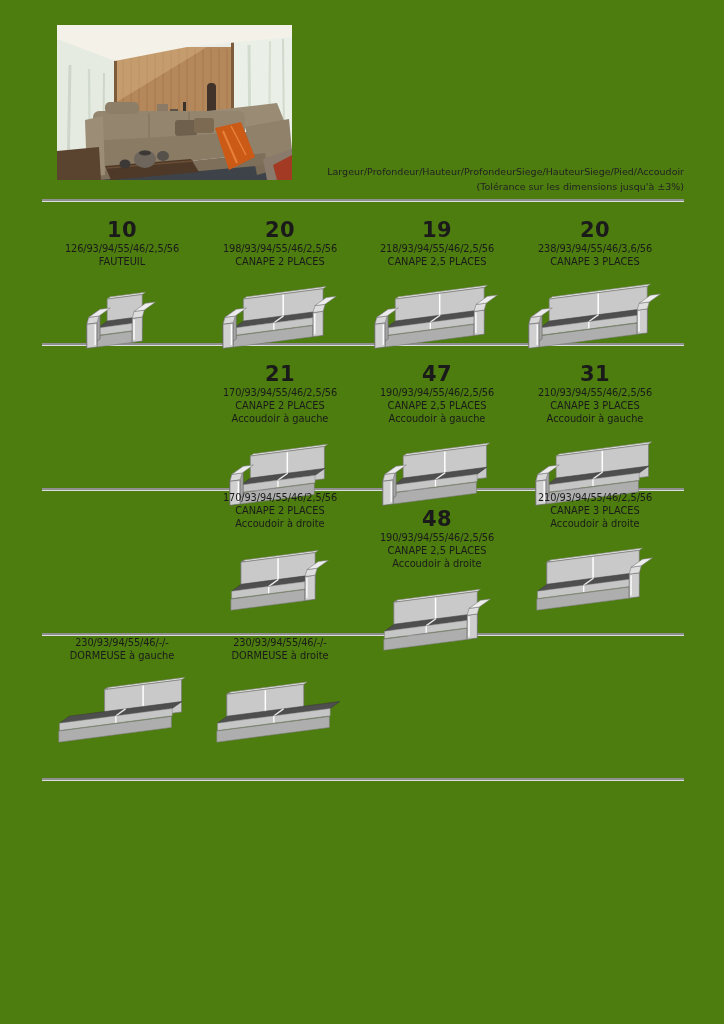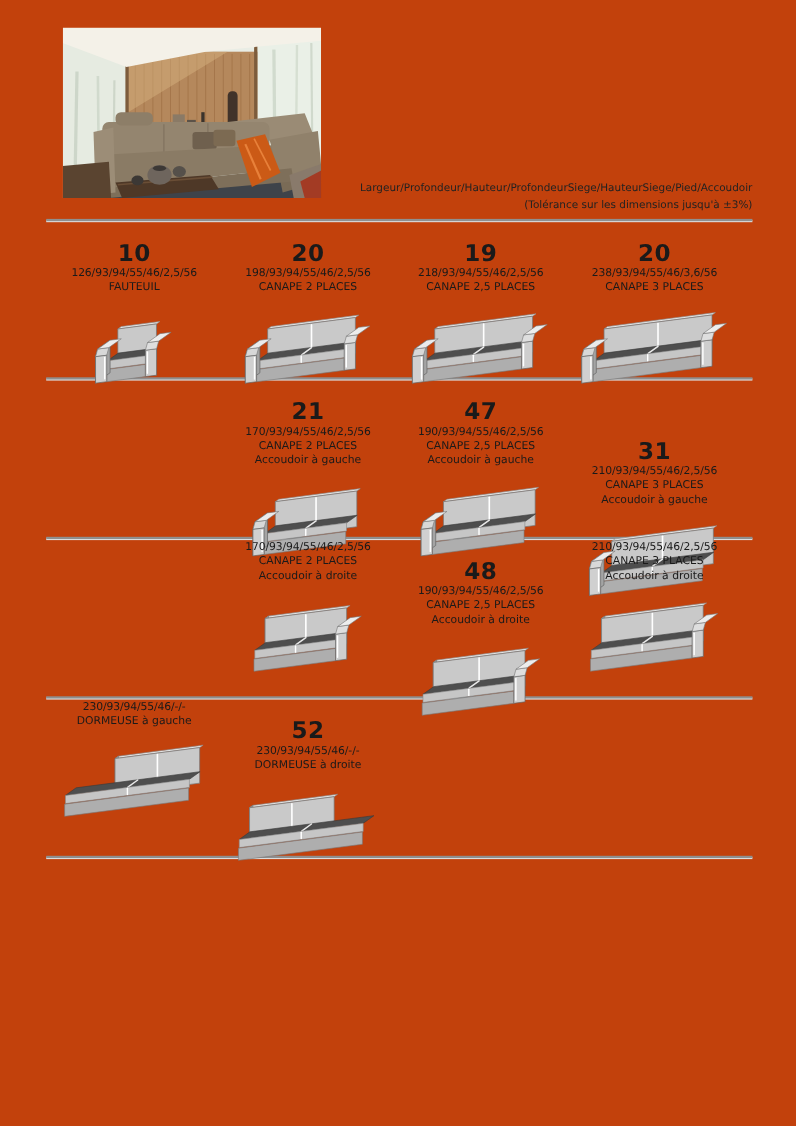--- a/index.html
+++ b/index.html
@@ -1,17 +1,17 @@
 <!DOCTYPE html>
 <html><head>
 <meta charset="utf-8">
 <style>
   html,body { margin:0; padding:0; background:#ffffff; }
   .page {
-    position:relative; width:724px; height:1024px; background:#c2410c;
+    position:relative; width:724px; height:1024px; background:#4d7c0f;
     font-family:"DejaVu Sans","Liberation Sans",sans-serif; color:#1a1a1a;
     overflow:hidden;
   }
   .photo {
     position:absolute; left:57px; top:25px; width:235px; height:155px; overflow:hidden;
   }
   .header-note {
     position:absolute; left:42px; top:165px; width:642px;
     text-align:right; font-size:9.5px; line-height:14.5px; color:#222;
   }
@@ -270,21 +270,21 @@
             <line x1="56.8" y1="56.1" x2="56.8" y2="50.1" stroke="#ffffff" stroke-width="1.4" stroke-linecap="round"></line>
             <polygon points="11.0,75.6 101.0,63.9 101.0,51.9 11.0,63.6" fill="#aeaeae" stroke="#7a7a7a" stroke-width="0.6" stroke-linejoin="round"></polygon>
             <polygon points="0.0,77.0 0.0,51.0 2.1,43.5 14.3,34.8 14.3,66.8" fill="#a4a4a4" stroke="#666" stroke-width="0.7" stroke-linejoin="round"></polygon>
             <polygon points="0.0,51.0 11.0,49.6 13.1,42.1 2.1,43.5" fill="#d8d8d8" stroke="#777" stroke-width="0.6" stroke-linejoin="round"></polygon>
             <polygon points="2.1,43.5 13.1,42.1 25.3,33.4 14.3,34.8" fill="#ebebeb" stroke="#777" stroke-width="0.6" stroke-linejoin="round"></polygon>
             <polygon points="0.0,77.0 11.0,75.6 11.0,49.6 0.0,51.0" fill="#d0d0d0" stroke="#666" stroke-width="0.7" stroke-linejoin="round"></polygon>
             <line x1="9.0" y1="72.8" x2="9.0" y2="51.8" stroke="#ffffff" stroke-width="1.4" stroke-linecap="round"></line>
           </svg>
         </div>
   </div>
-      <div class="item" style="left: 473px; margin-top: 36px;">
+      <div class="item" style="left: 473px;">
     <div class="item-code">31</div>
     <div class="item-dims">210/93/94/55/46/2,5/56</div>
     <div class="item-label">CANAPE 3 PLACES</div>
     <div class="item-sublabel">Accoudoir à gauche</div>
     <div class="item-illustration">
           <svg viewBox="-2 0 132 82" height="76" width="122">
             <polygon points="21.9,23.8 121.9,10.8 125.3,8.4 25.3,21.4" fill="#e4e4e4" stroke="#888" stroke-width="0.6" stroke-linejoin="round"></polygon>
             <polygon points="21.9,58.8 121.9,45.8 121.9,10.8 21.9,23.8" fill="#c9c9c9" stroke="#777" stroke-width="0.7" stroke-linejoin="round"></polygon>
             <line x1="71.9" y1="50.3" x2="71.9" y2="18.8" stroke="#ffffff" stroke-width="1.6" stroke-linecap="round"></line>
             <polygon points="11.8,55.0 111.8,42.0 122.3,34.5 22.3,47.5" fill="#4e4e4e" stroke="#3a3a3a" stroke-width="0.6" stroke-linejoin="round"></polygon>
@@ -383,21 +383,20 @@
             <line x1="92.3" y1="47.6" x2="92.3" y2="16.1" stroke="#ffffff" stroke-width="1.6" stroke-linecap="round"></line>
             <polygon points="1.8,56.3 123.8,40.4 134.3,32.9 12.3,48.8" fill="#4e4e4e" stroke="#3a3a3a" stroke-width="0.6" stroke-linejoin="round"></polygon>
             <line x1="63.3" y1="48.0" x2="72.9" y2="41.1" stroke="#e8e8e8" stroke-width="1.5" stroke-linecap="round"></line>
             <polygon points="1.8,56.3 123.8,40.4 123.8,48.4 1.8,64.3" fill="#c6c6c6" stroke="#888" stroke-width="0.6" stroke-linejoin="round"></polygon>
             <line x1="62.8" y1="55.3" x2="62.8" y2="49.3" stroke="#ffffff" stroke-width="1.4" stroke-linecap="round"></line>
             <polygon points="1.0,76.9 123.0,61.0 123.0,49.0 1.0,64.9" fill="#aeaeae" stroke="#7a7a7a" stroke-width="0.6" stroke-linejoin="round"></polygon>
           </svg>
         </div>
   </div>
       <div class="item" style="left: 158px;">
-    <div class="item-code">52</div>
     <div class="item-dims">230/93/94/55/46/-/-</div>
     <div class="item-label">DORMEUSE à droite</div>
 
     <div class="item-illustration">
           <svg viewBox="-2 0 144 82" height="76" width="133">
             <polygon points="11.9,25.1 95.2,14.2 98.6,11.8 15.3,22.7" fill="#e4e4e4" stroke="#888" stroke-width="0.6" stroke-linejoin="round"></polygon>
             <polygon points="11.9,60.1 11.9,25.1 15.3,22.7 15.3,57.7" fill="#9c9c9c" stroke="#777" stroke-width="0.6" stroke-linejoin="round"></polygon>
             <polygon points="11.9,60.1 95.2,49.2 95.2,14.2 11.9,25.1" fill="#c9c9c9" stroke="#777" stroke-width="0.7" stroke-linejoin="round"></polygon>
             <line x1="53.6" y1="52.7" x2="53.6" y2="21.2" stroke="#ffffff" stroke-width="1.6" stroke-linecap="round"></line>
             <polygon points="1.8,56.3 123.8,40.4 134.3,32.9 12.3,48.8" fill="#4e4e4e" stroke="#3a3a3a" stroke-width="0.6" stroke-linejoin="round"></polygon>

